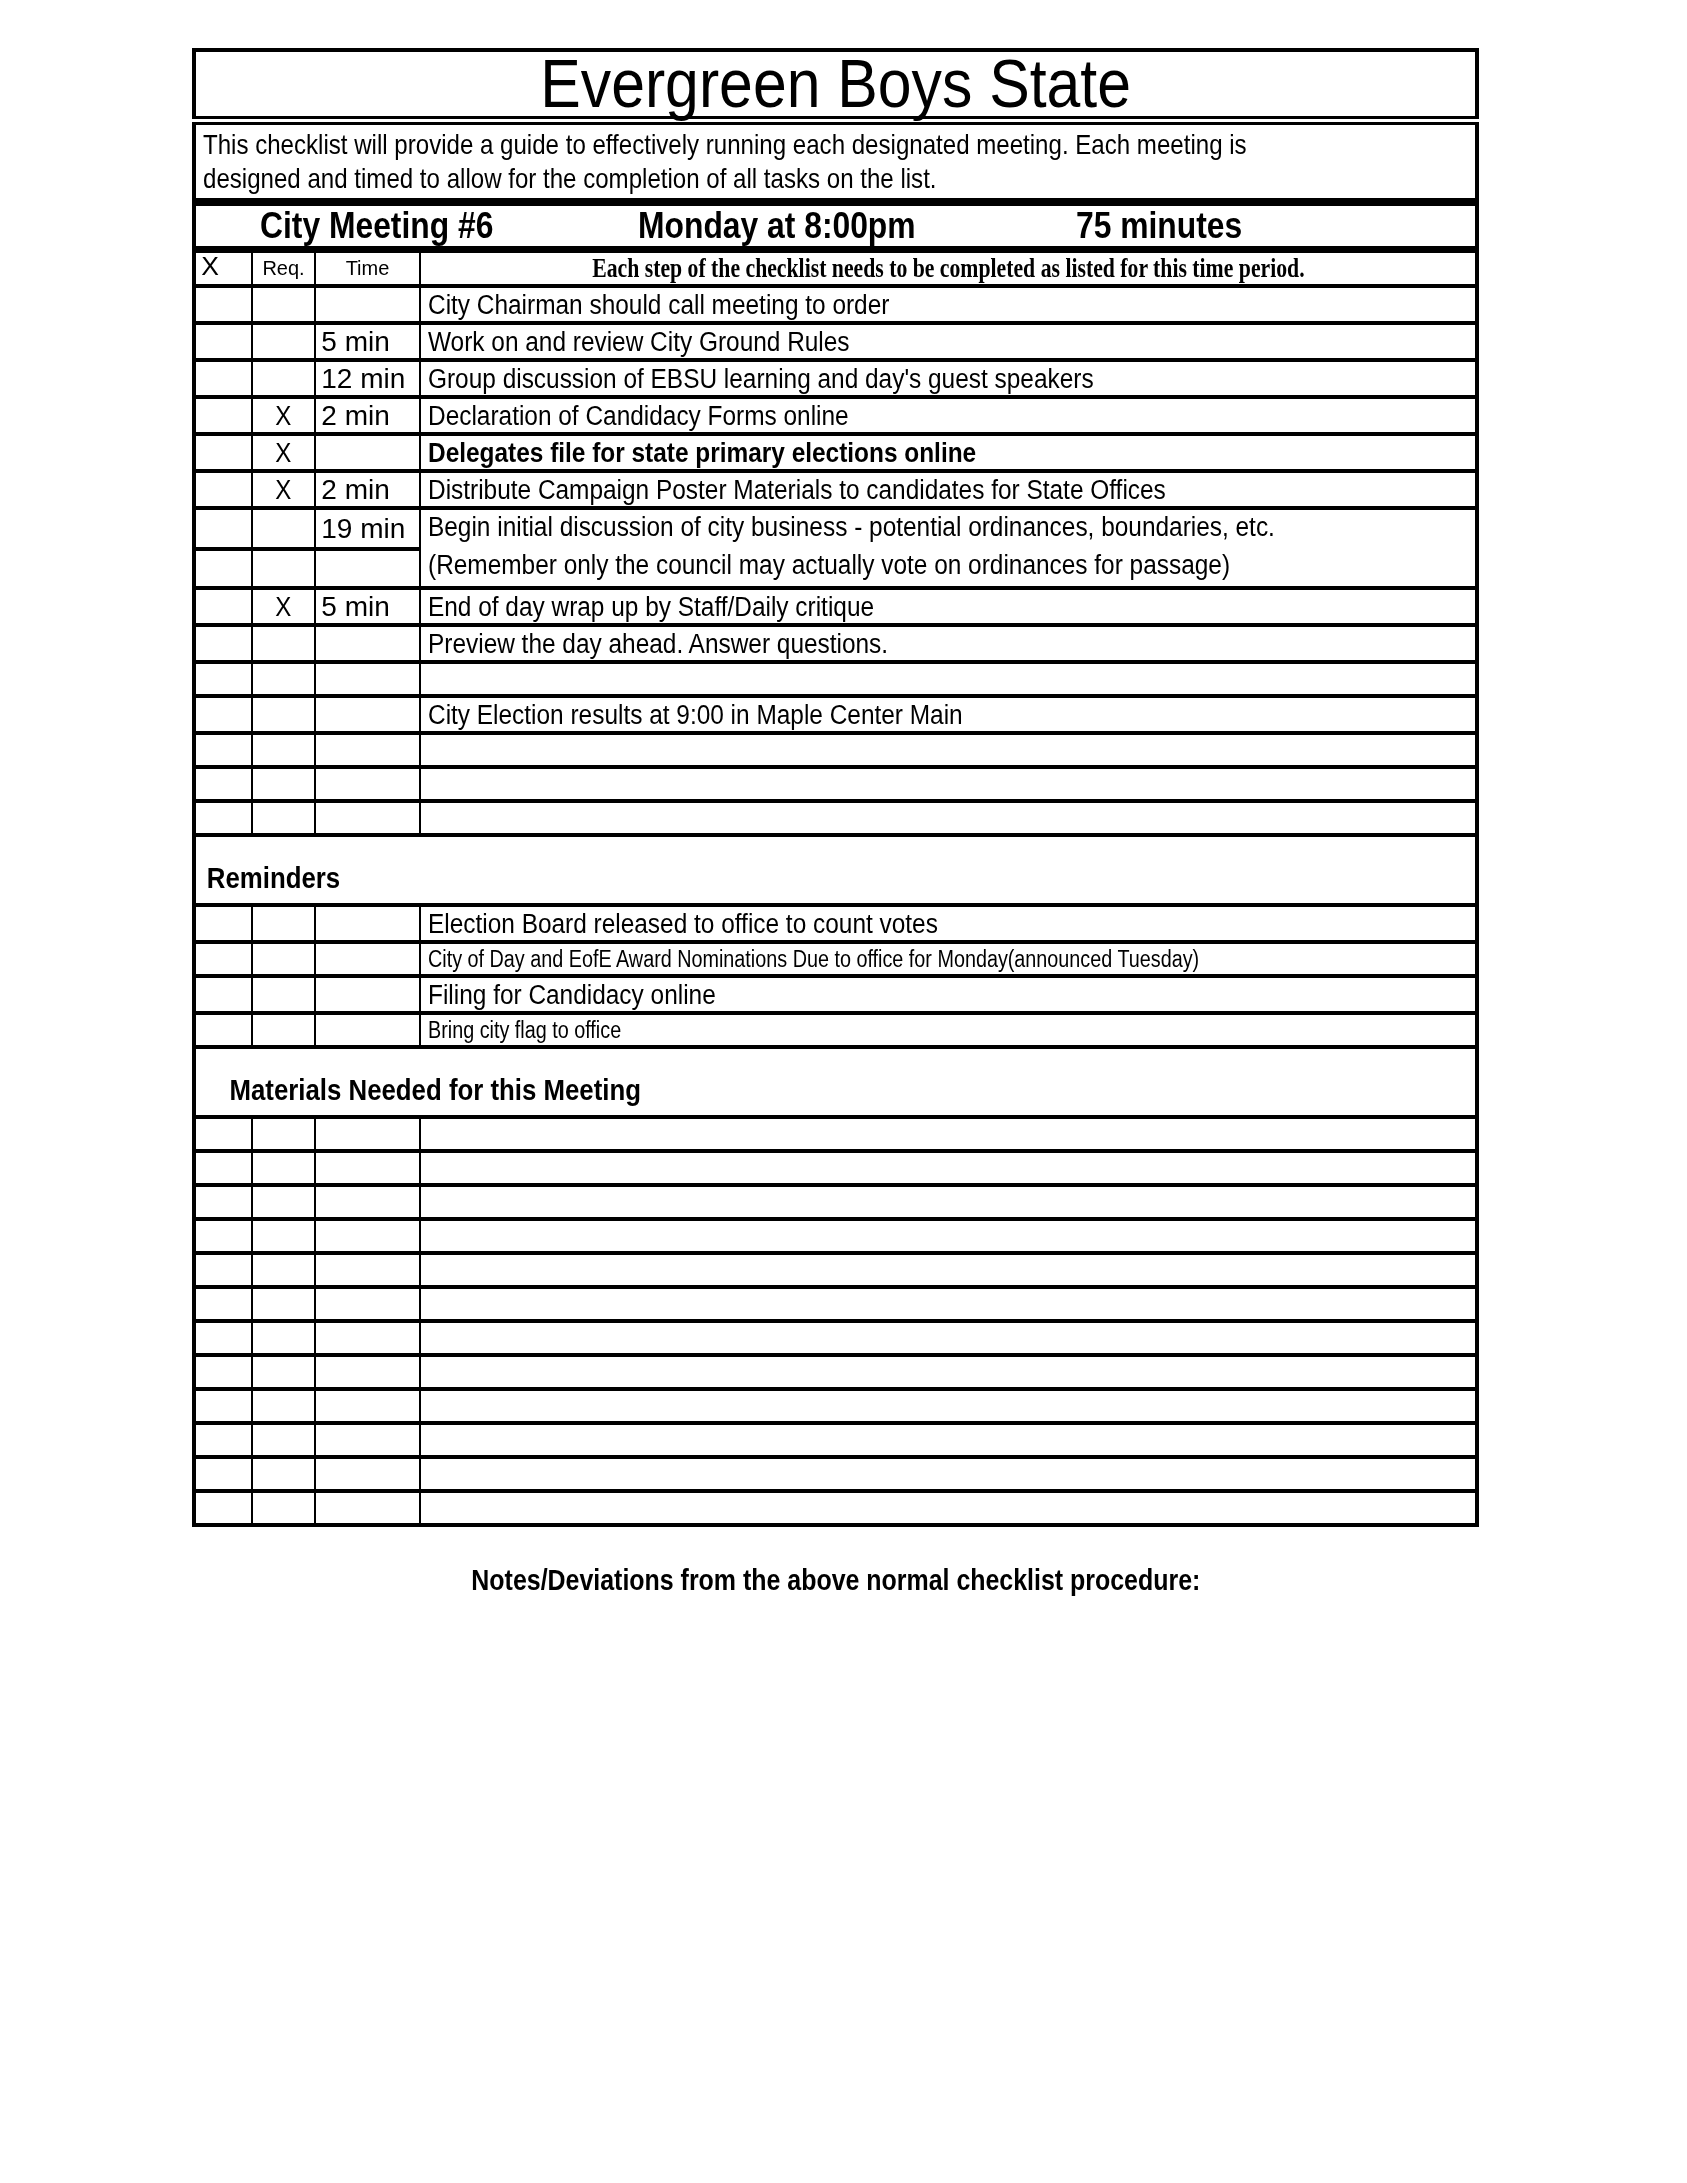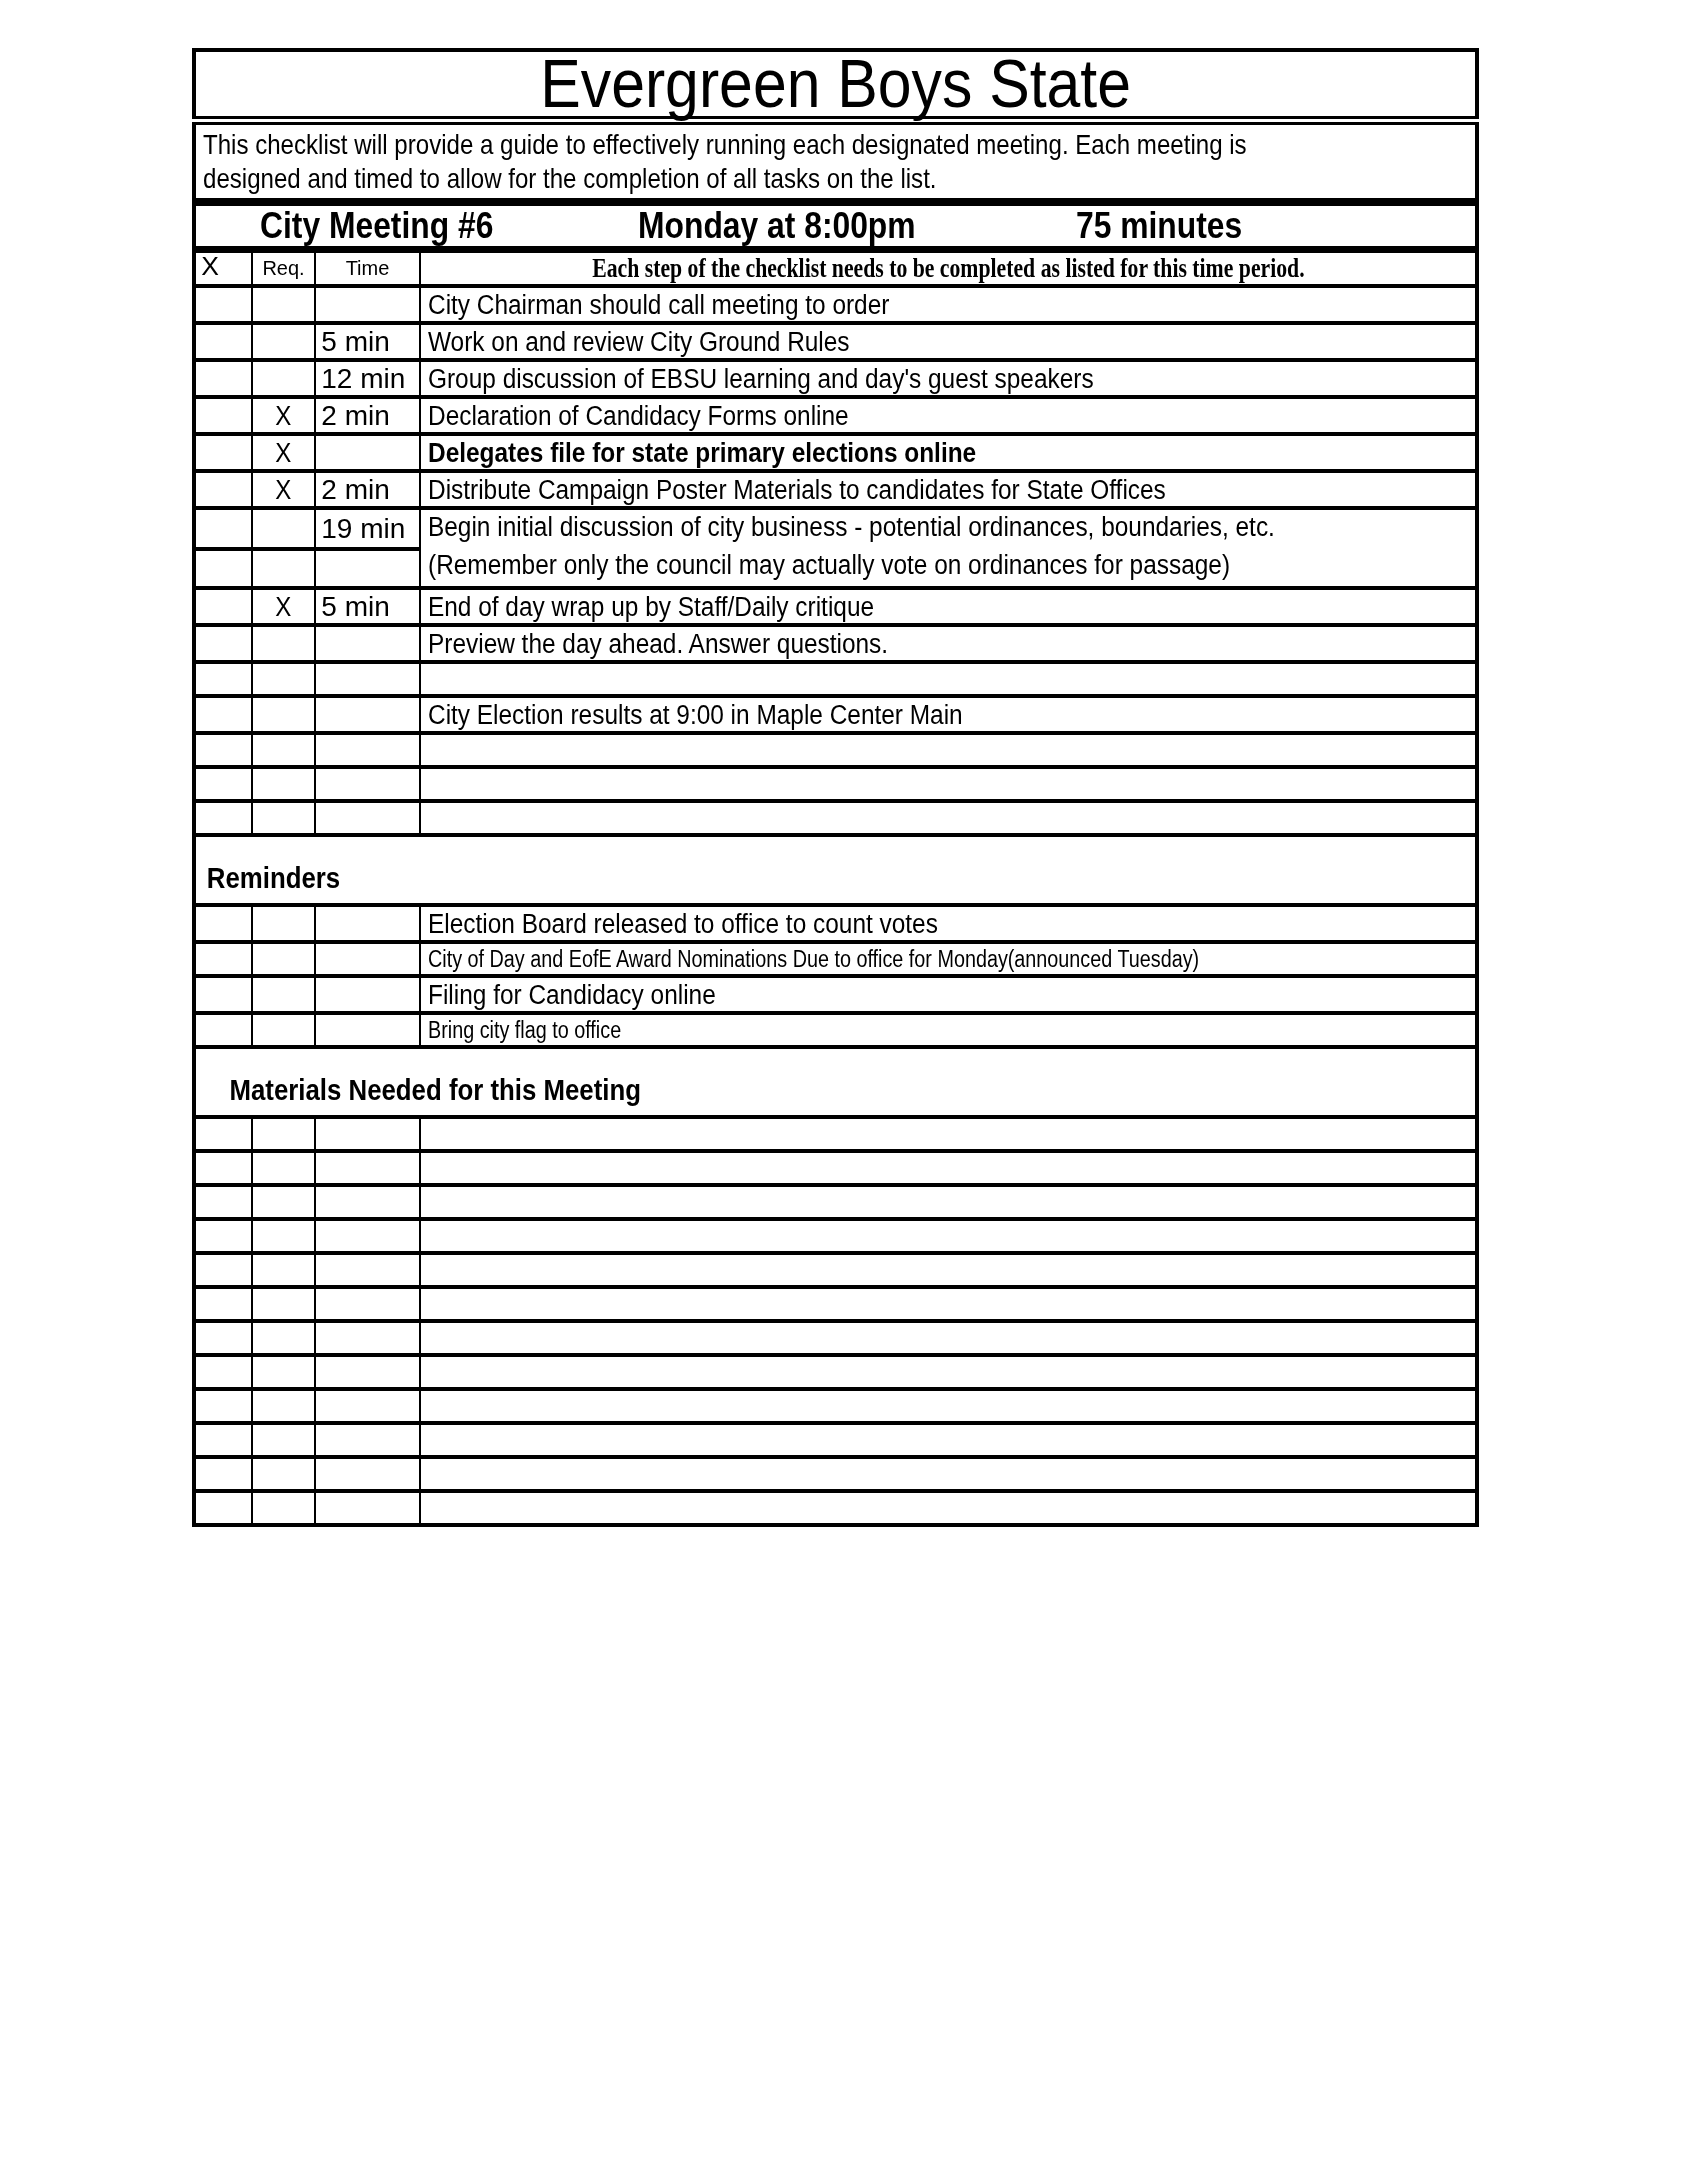--- a/index.html
+++ b/index.html
@@ -285,15 +285,18 @@
           </tr>
       <tr class="r">
             <td class="xcol"></td>
             <td class="reqcol"></td>
             <td class="timecol"></td>
             <td class="stepcol"></td>
           </tr>
     </tbody>
       </table>
 
+    <div class="notes">
+      <span class="narrow c">Notes/Deviations from the above normal checklist procedure:</span>
+    </div>
   </div>
 </div>
 
 
 </body></html>

